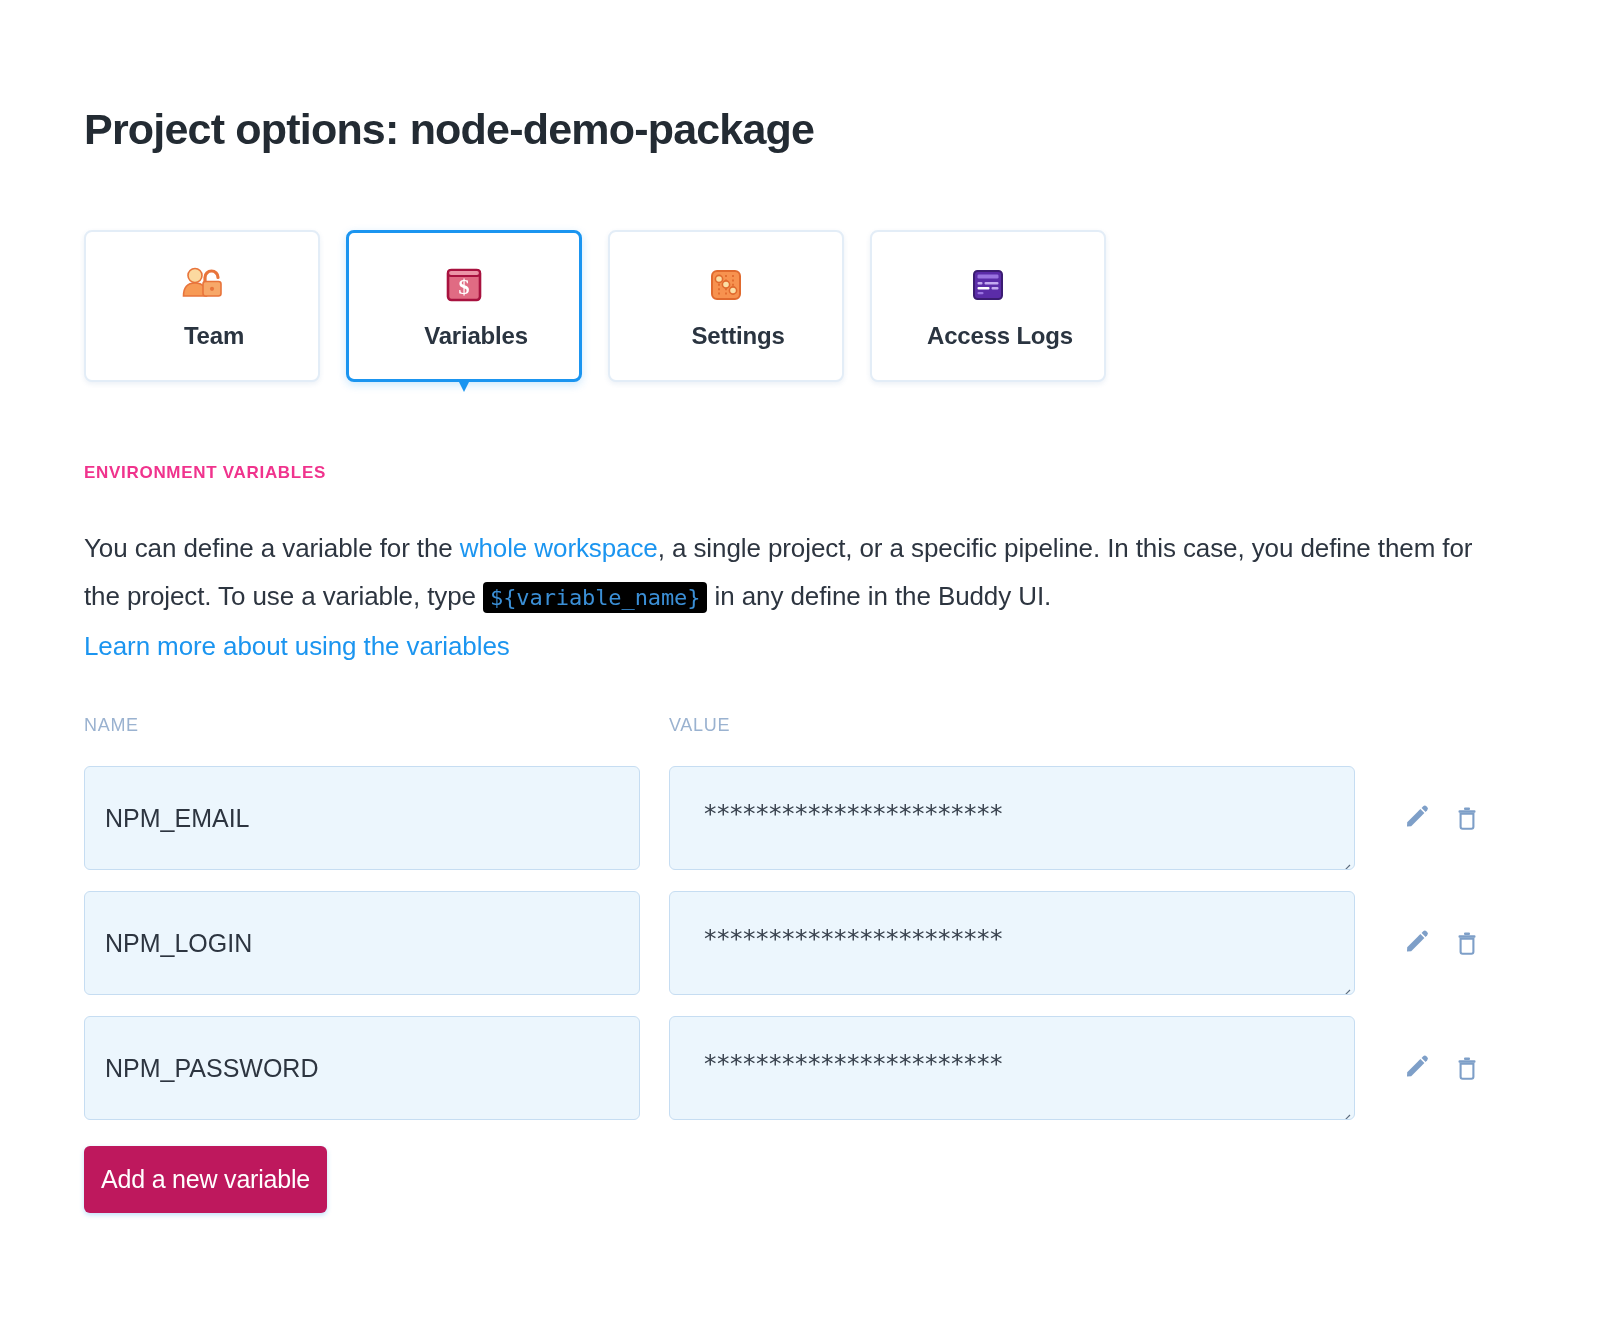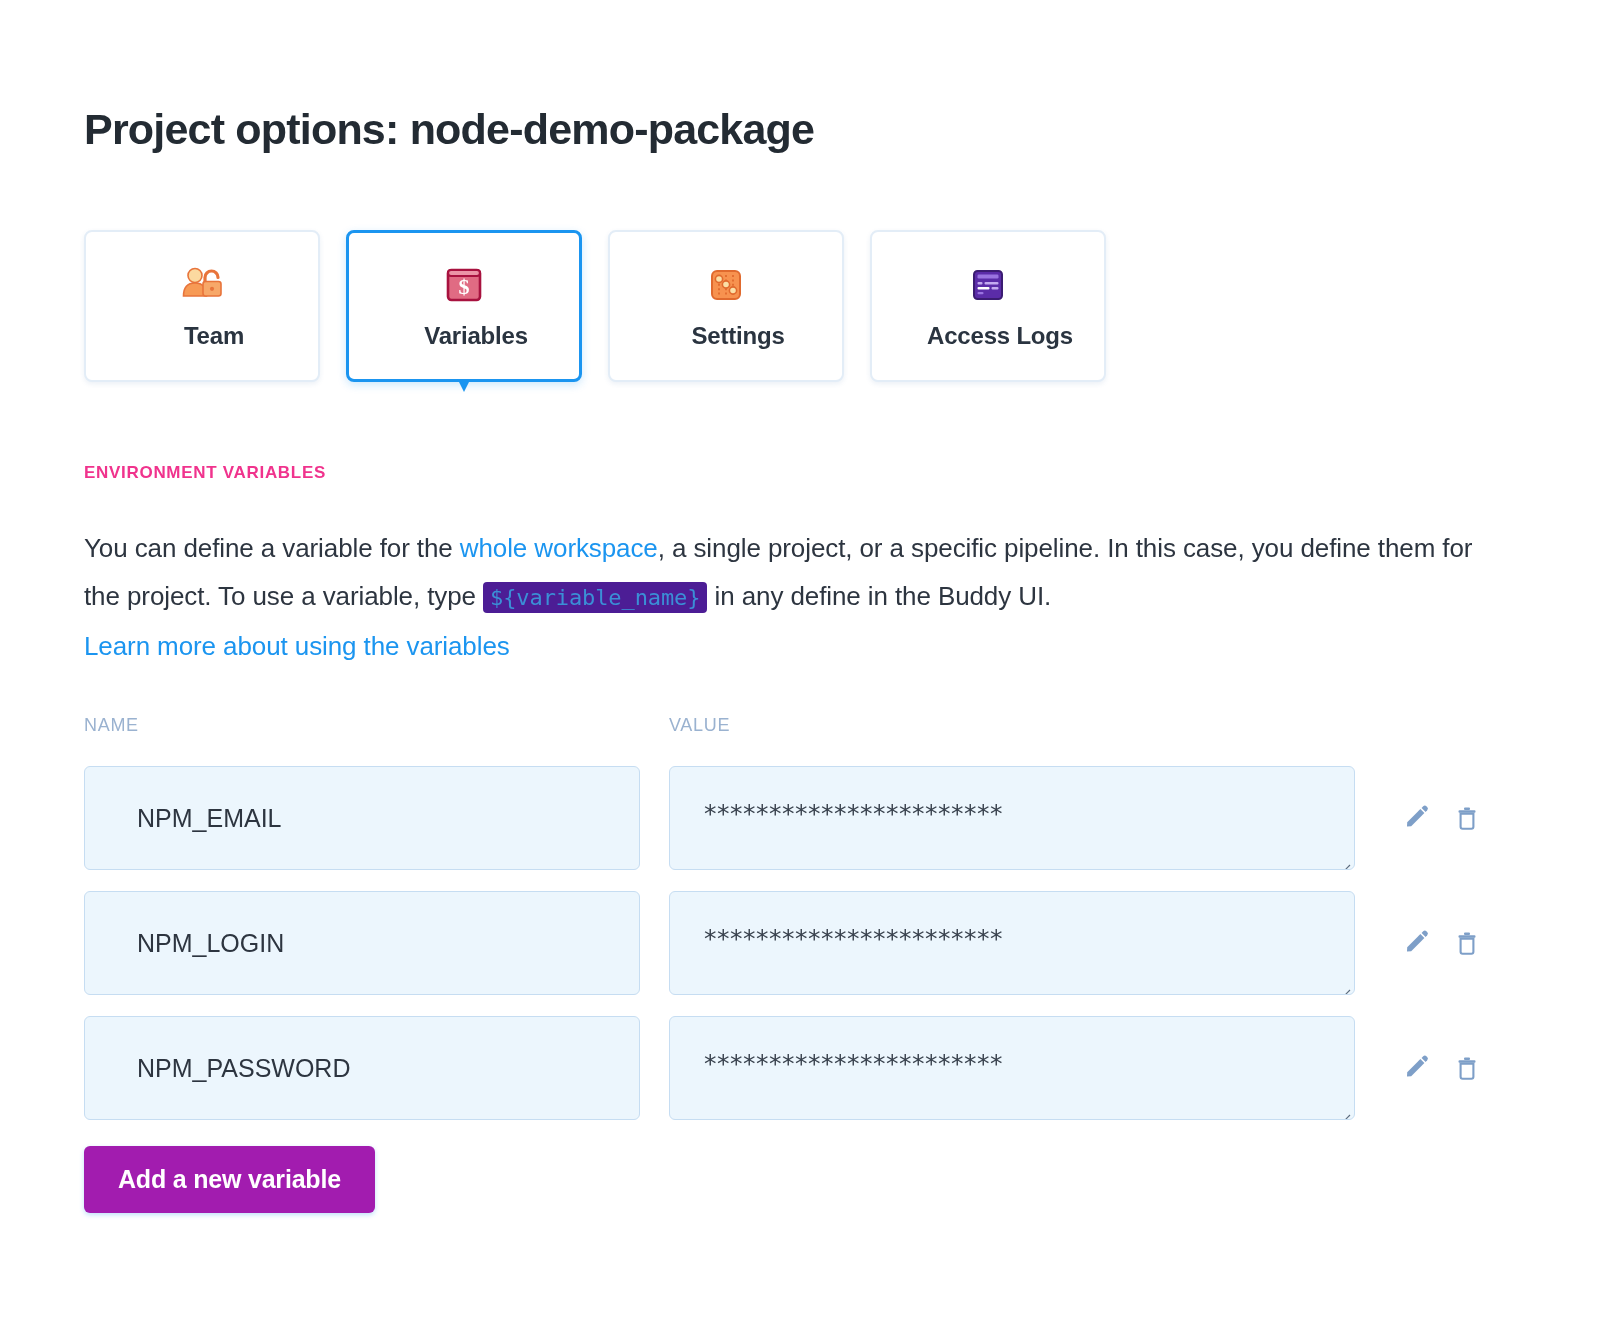--- a/index.html
+++ b/index.html
@@ -116,21 +116,21 @@
   }
   .description a, .link {
     color: #1b95f0;
     text-decoration: none;
     cursor: pointer;
   }
   .code-chip {
     font-family: "DejaVu Sans Mono", monospace;
     font-size: 22px;
     color: #3b8fd6;
-    background: #4c1d95;
+    background: #000000;
     border-radius: 4px;
     padding: 3px 7px;
   }
   .learn-more {
     display: block;
     margin-top: 0px;
   }
 
   
   .col-head {
@@ -158,21 +158,21 @@
   }
   .name-field {
     width: 556px;
     height: 104px;
     background: #ecf6fd;
     border: 1px solid #c6ddf2;
     border-radius: 6px;
     font-family: "Liberation Sans", sans-serif;
     font-size: 25px;
     color: #2d3540;
-    padding: 0 52px;
+    padding: 0 20px;
     line-height: 102px;
     outline: none;
     cursor: text;
     overflow: hidden;
     white-space: nowrap;
   }
   .value-field {
     position: relative;
     width: 686px;
     height: 104px;
@@ -210,28 +210,28 @@
     align-items: center;
     justify-content: center;
     cursor: pointer;
   }
 
   
   .add-btn {
     position: absolute;
     left: 84px;
     top: 1146px;
-    background: #a21caf;
+    background: #be185d;
     color: #ffffff;
     font-size: 25px;
-    font-weight: 700;
+    font-weight: 400;
     letter-spacing: -0.2px;
     border: none;
     border-radius: 6px;
-    padding: 19px 34px;
+    padding: 19px 17px;
     cursor: pointer;
     box-shadow: 0 2px 5px rgba(27,149,240,0.28);
     font-family: "Liberation Sans", sans-serif;
   }
 </style>
 </head>
 <body>
 
 <div class="page">
 

